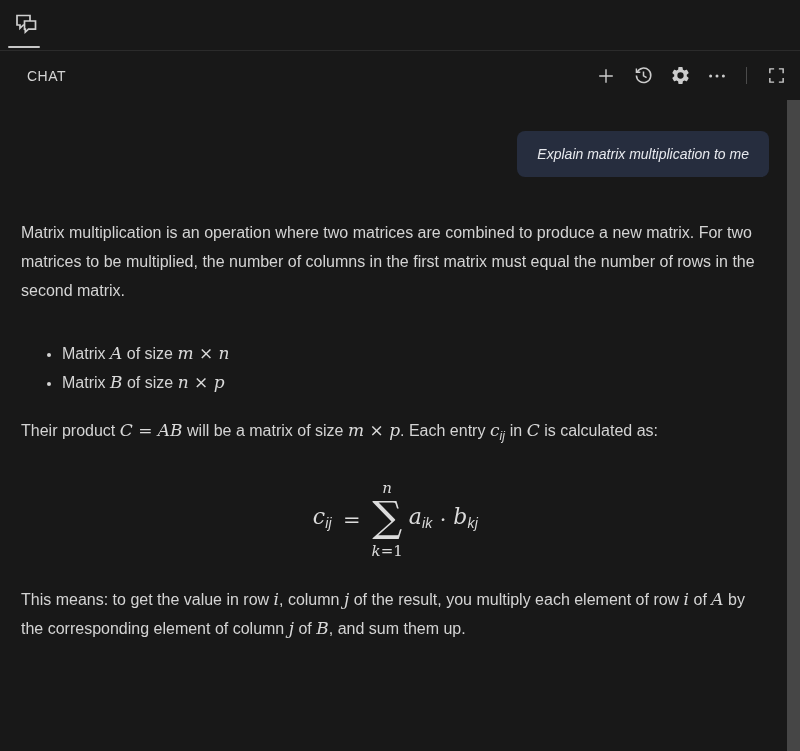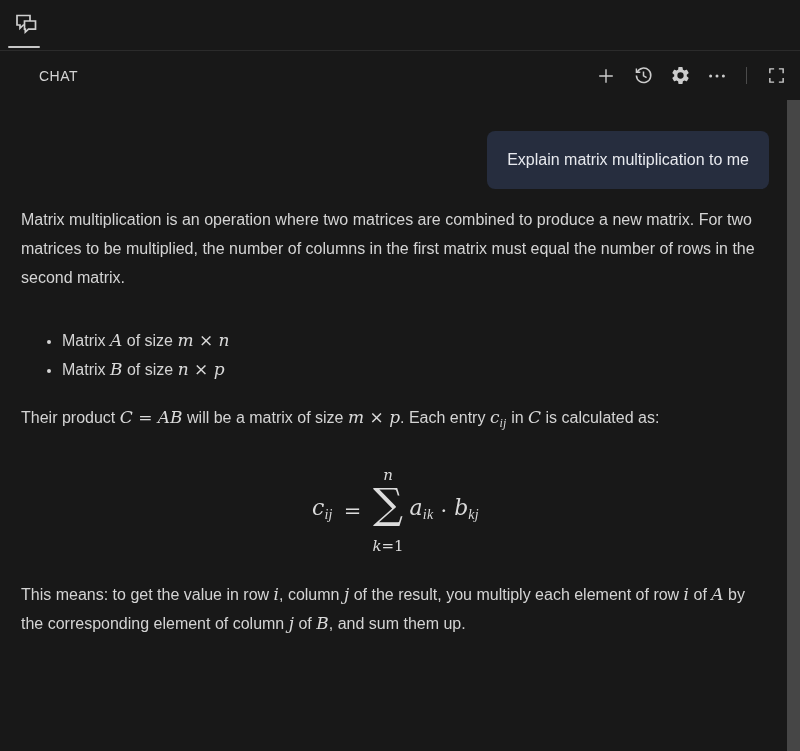--- a/index.html
+++ b/index.html
@@ -38,21 +38,20 @@
     height:49px;
     display:flex;
     align-items:center;
     justify-content:space-between;
     padding:0 10px 0 27px;
   }
   .panel-title {
     font-size:14px;
     letter-spacing:.5px;
     color:#d4d4d4;
-    margin-left:12px;
   }
   .actions {
     display:flex;
     align-items:center;
     gap:15px;
     padding-right:3px;
   }
   .action {
     width:22px; height:22px;
     display:flex; align-items:center; justify-content:center;
@@ -65,41 +64,42 @@
   .content {
     padding:31px 30px 0 21px;
     font-size:16px;
     line-height:29px;
   }
   .bubble-row { display:flex; justify-content:flex-end; margin-right:1px; }
   .bubble {
     background:#262d3e;
     color:#e7e9ee;
     border-radius:8px;
-    padding:16px 20px;
-    font-size:16px;
+    padding:10px 20px;
+    font-size:14px;
     line-height:26px;
     max-width:640px;
-  }
-  .p1 { margin-top:16px; }
+    font-style:italic;
+  }
+  .p1 { margin-top:41px; }
   .p2 { margin-top:25px; }
   ul.blist { margin:34px 0 0 0; padding-left:41px; }
   ul.blist li { line-height:29px; }
   ul.blist li::marker { color:#d4d4d4; font-size:13px; }
   .p3 { margin-top:19px; }
   .p4 { margin-top:26px; }
   
   .math {
     font-family:"DejaVu Serif", serif;
     font-size:17px;
     color:#dadada;
   }
   .math i { font-style:italic; font-family:"DejaVu Serif", serif; }
   .math sub, sub.msub {
-    font-family:Liberation Serif, serif;
+    font-family:Liberation Sans, sans-serif;
     font-style:italic;
     font-size:12px;
     vertical-align:-0.3em;
     letter-spacing:.3px;
   }
   
   .formula {
     margin-top:30px;
     display:flex;
     justify-content:center;
@@ -116,21 +116,21 @@
     align-items:center;
     margin-right:6px;
     line-height:1;
   }
   .f-top { font-size:15px; line-height:1; margin-bottom:1px; }
   .f-sigma {
     font-size:42px;
     line-height:.95;
     font-family:"DejaVu Serif","DejaVu Sans",serif;
   }
-  .f-bot { font-size:15px; line-height:1; margin-top:16px;text-align:right; }
+  .f-bot { font-size:15px; line-height:1; margin-top:8px;text-align:right; }
   .f-top, .f-bot { font-family:"DejaVu Serif", serif; }
   .f-dot { font-size:21px; margin:0 7px; }
   
   .scrollbar {
     position:absolute;
     top:100px; right:0; bottom:0;
     width:13px;
     background:#464646;
   }
 </style>

